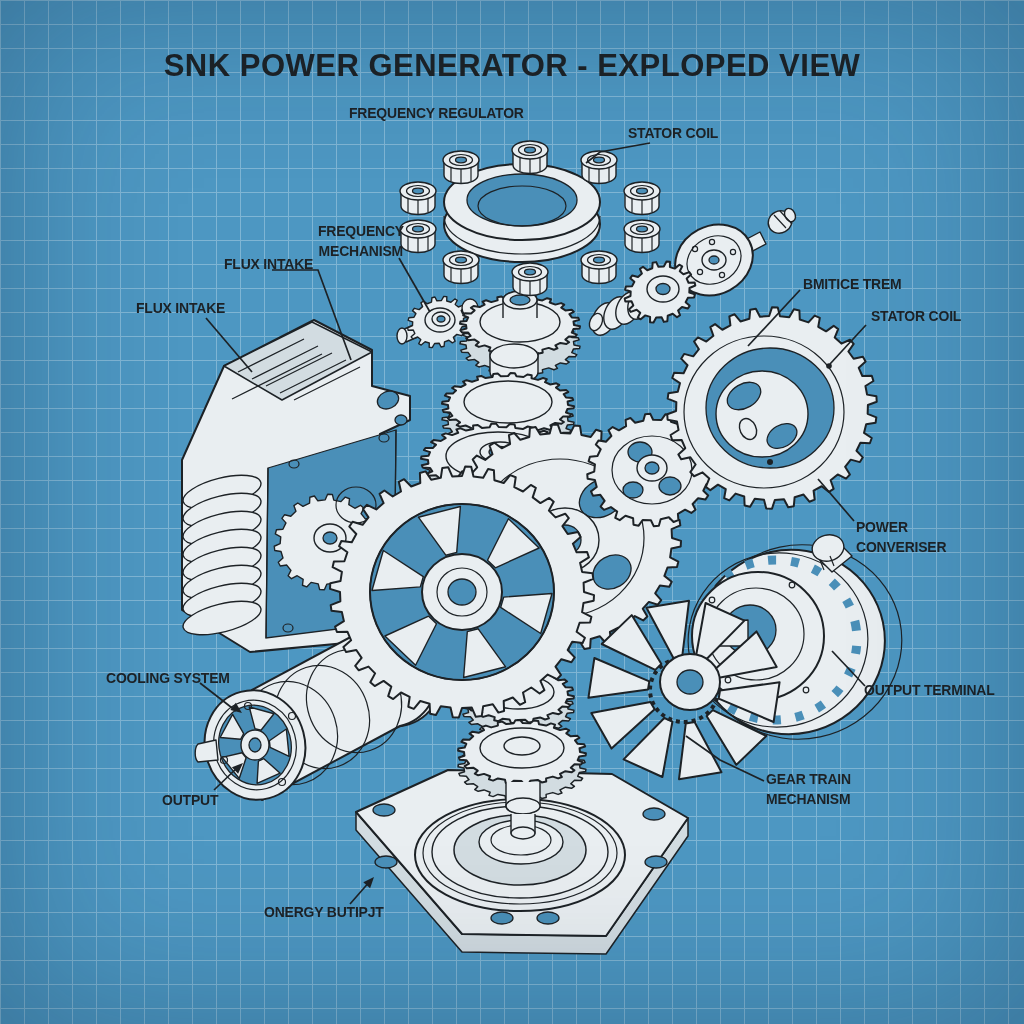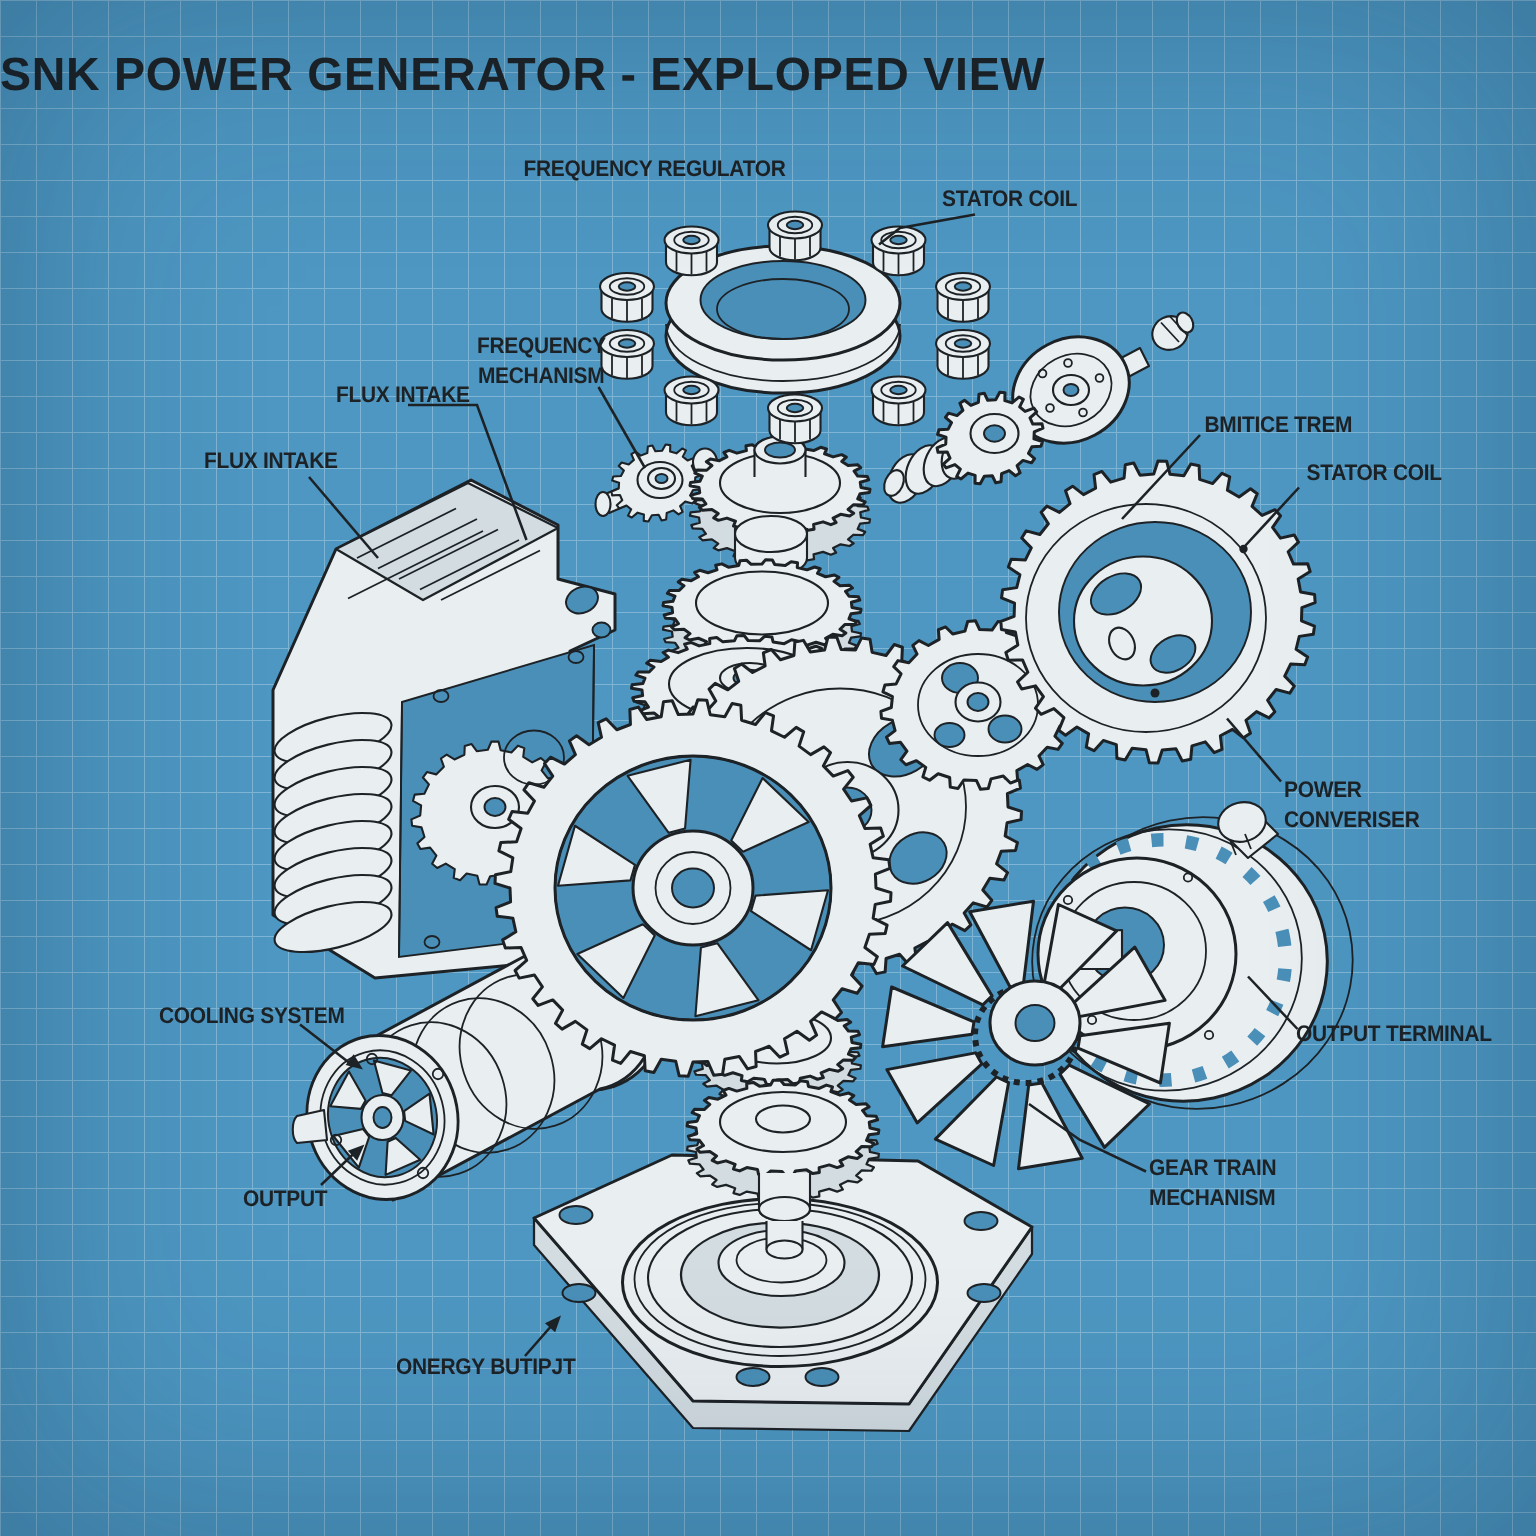--- a/index.html
+++ b/index.html
@@ -7,21 +7,21 @@
     position:relative;width:1024px;height:1024px;overflow:hidden;
     background-color:var(--background);
     background-image:linear-gradient(var(--grid_line) 1px, transparent 1px),
                      linear-gradient(90deg, var(--grid_line) 1px, transparent 1px);
     background-size:24px 24px;
     font-family:"Liberation Sans", sans-serif;
   }
   .stage::after{content:'';position:absolute;inset:0;box-shadow:inset 0 0 170px rgba(8,34,56,.30);pointer-events:none;}
   svg{position:absolute;inset:0;}
   .title{
-    position:absolute;top:32px;left:0;width:100%;
+    position:absolute;top:48px;left:0;width:100%;text-align:center;
     font-size:31px;font-weight:800;letter-spacing:.5px;color:var(--ink);
   }
   .lbl{
     position:absolute;color:var(--ink);font-size:15px;font-weight:700;
     letter-spacing:-.2px;white-space:pre-line;line-height:1.35;
     transform:scaleX(.93);transform-origin:left top;
   }
   .lbl.c{text-align:center;}
   
   .p2{fill:var(--part_fill);stroke:var(--ink);stroke-width:2;stroke-linejoin:round;}

